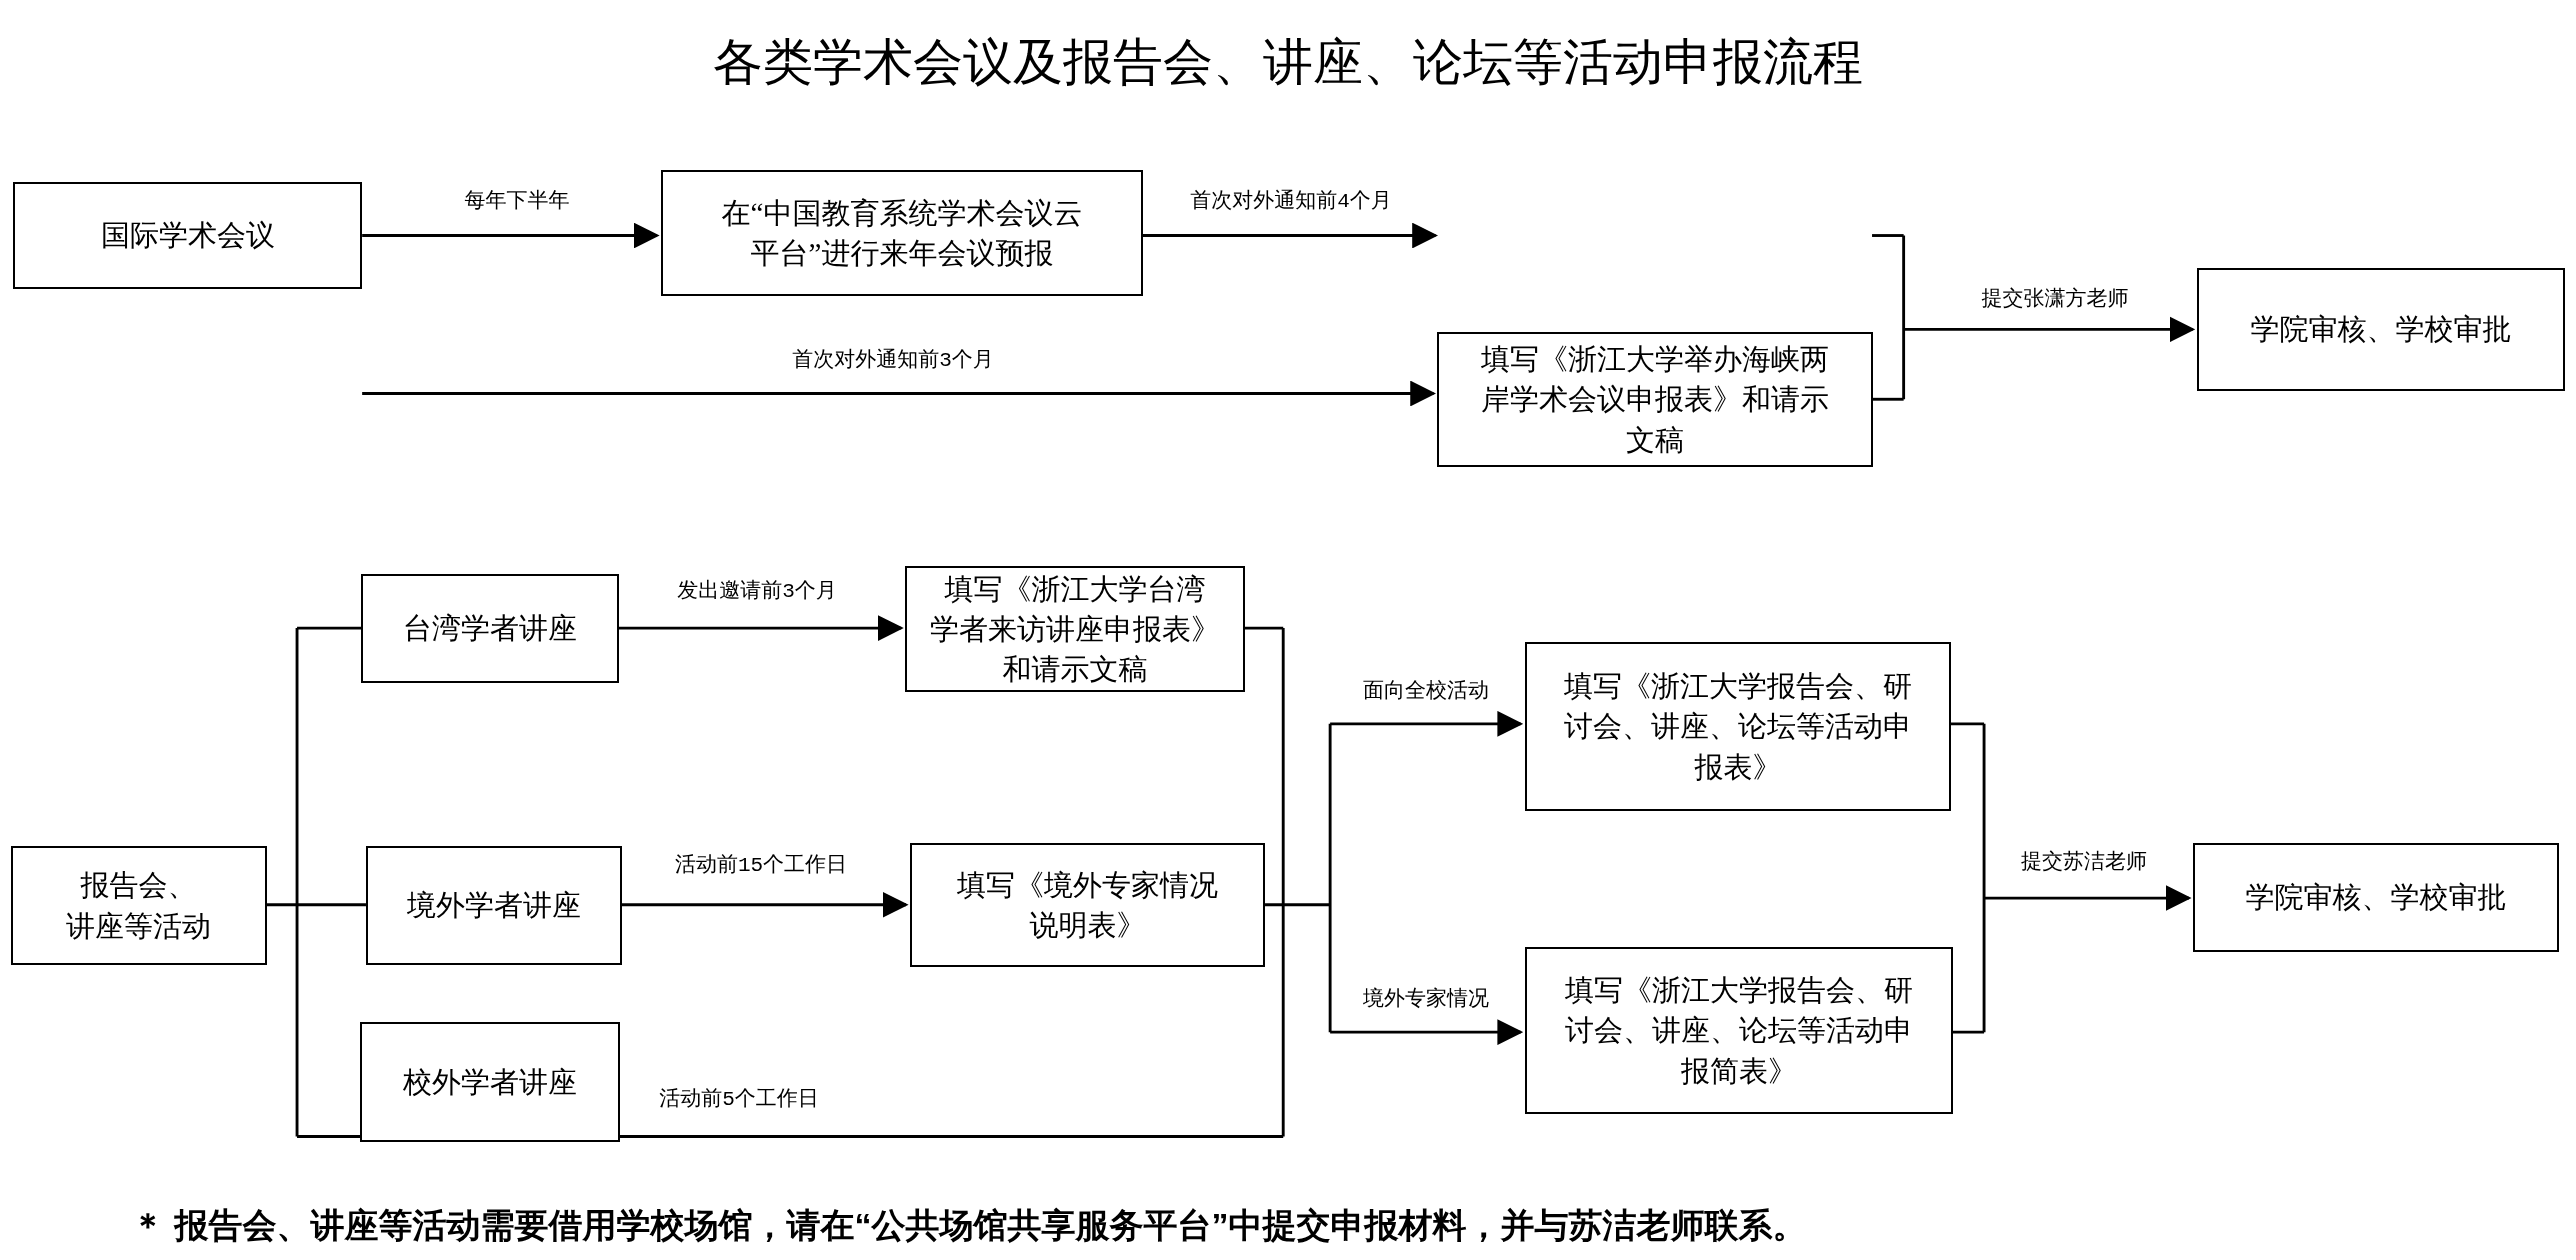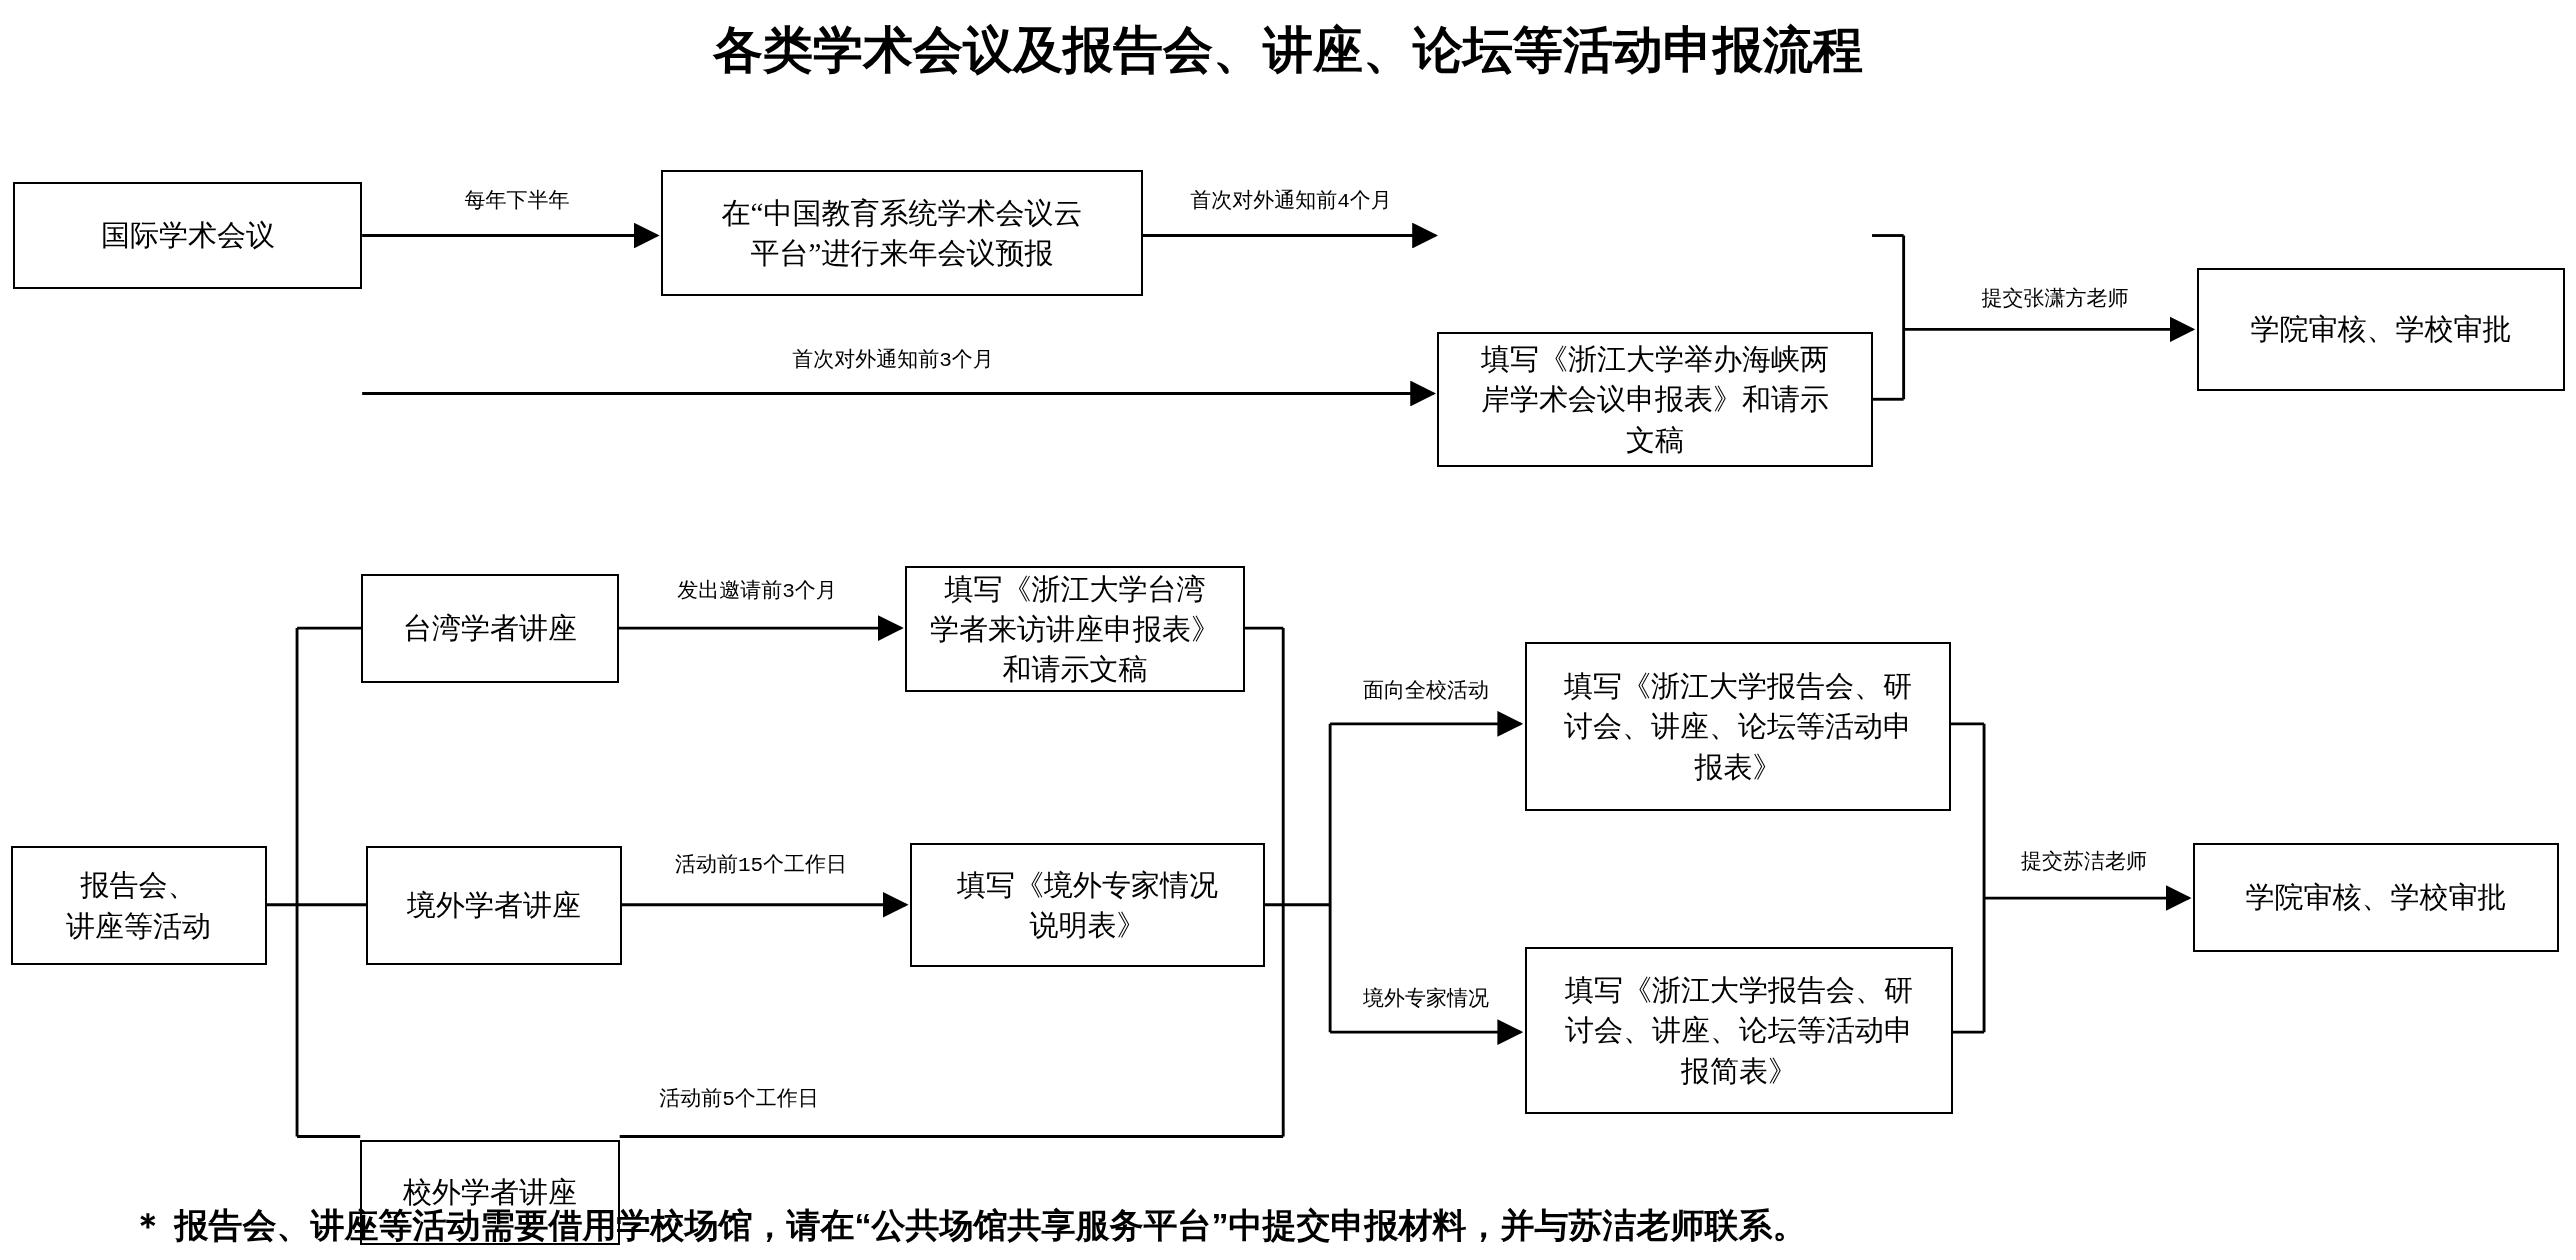--- a/index.html
+++ b/index.html
@@ -18,24 +18,24 @@
   }
   #connectors {
     position: absolute;
     left: 0;
     top: 0;
     pointer-events: none;
   }
   .diagram-title {
     position: absolute;
     left: 50%;
-    top: 17px;
+    top: 29px;
     transform: translateX(-50%);
     font-size: 50px;
-    font-weight: bold;
+    font-weight: normal;
     white-space: nowrap;
     font-family: "Liberation Serif", "DejaVu Serif", serif;
   }
   .node {
     position: absolute;
     box-sizing: border-box;
     border: 2.9px solid #000000;
     background: #ffffff;
     display: flex;
     align-items: center;
@@ -118,21 +118,21 @@
   <div class="node" style="left:2197px;top:268px;width:368px;height:123px">学院审核、学校审批</div>
 
   <div class="node" style="left:1437px;top:332px;width:436px;height:135px">填写《浙江大学举办海峡两
 岸学术会议申报表》和请示
 文稿</div>
 
   <div class="node" style="left:10.5px;top:846px;width:256px;height:119px">报告会、
 讲座等活动</div>
   <div class="node" style="left:361px;top:574px;width:258px;height:109px">台湾学者讲座</div>
   <div class="node" style="left:366px;top:846px;width:256px;height:119px">境外学者讲座</div>
-  <div class="node" style="left:360px;top:1140px;width:260px;height:105px">校外学者讲座</div>
+  <div class="node" style="left:360px;top:1022px;width:260px;height:120px">校外学者讲座</div>
   <div class="node" style="left:905px;top:566px;width:340px;height:126px">填写《浙江大学台湾
 学者来访讲座申报表》
 和请示文稿</div>
   <div class="node" style="left:910px;top:843px;width:355px;height:124px">填写《境外专家情况
 说明表》</div>
   <div class="node" style="left:1525px;top:642px;width:426px;height:169px">填写《浙江大学报告会、研
 讨会、讲座、论坛等活动申
 报表》</div>
   <div class="node" style="left:1525px;top:947px;width:428px;height:167px">填写《浙江大学报告会、研
 讨会、讲座、论坛等活动申

